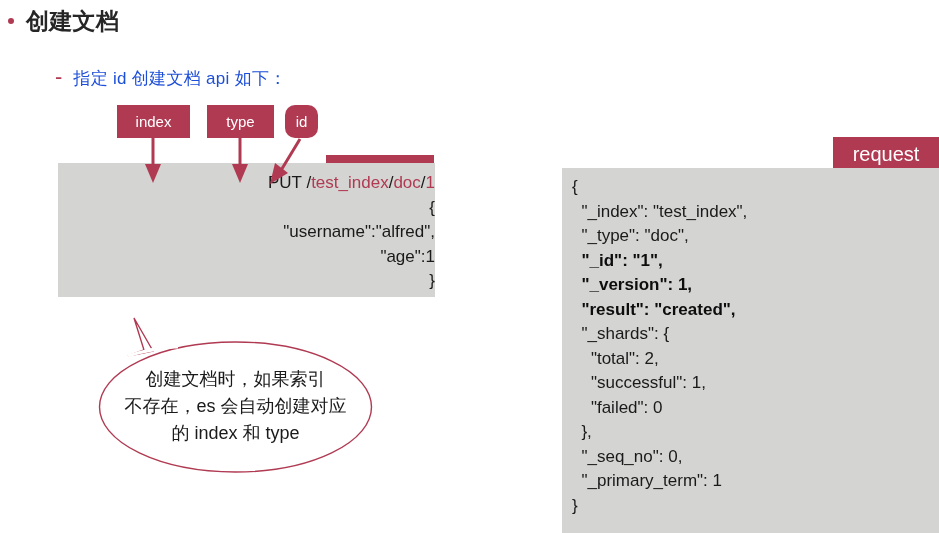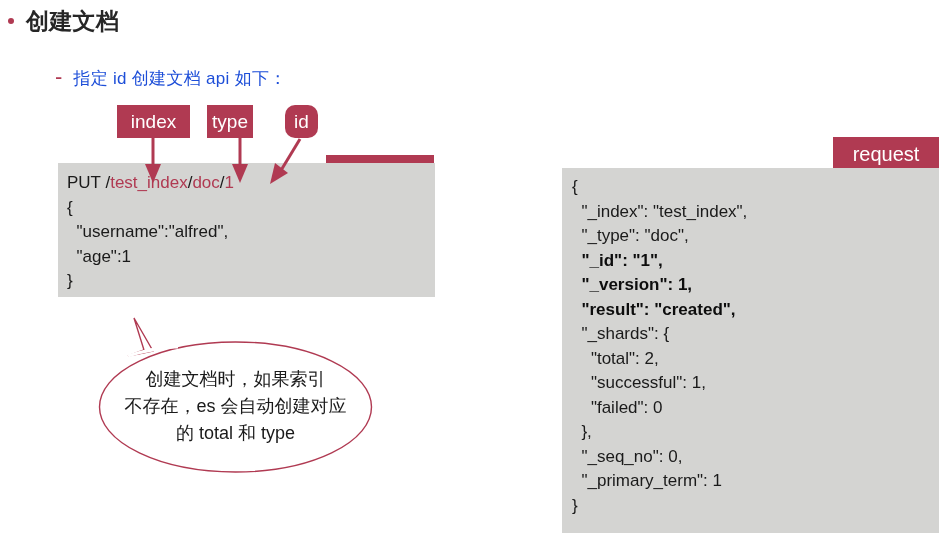--- a/index.html
+++ b/index.html
@@ -61,30 +61,30 @@
     line-height: 30px;
     color: #1d4ed8;
     letter-spacing: 0.3px;
   }
 
   
   .tag {
     position: absolute;
     background: #B03A52;
     color: #ffffff;
-    font-size: 19px;
+    font-size: 15px;
     line-height: 1;
     display: flex;
     align-items: center;
     justify-content: center;
     box-sizing: border-box;
     white-space: nowrap;
   }
   #tag-index { left: 117px; top: 105px; width: 73px; height: 33px; }
-  #tag-type  { left: 207px; top: 105px; width: 46px; height: 33px; }
+  #tag-type  { left: 207px; top: 105px; width: 67px; height: 33px; }
   #tag-id    { left: 285px; top: 105px; width: 33px; height: 33px; border-radius: 10px; }
   #tag-request { left: 326px; top: 155px; width: 108px; height: 34px; font-size: 20px; }
   #tag-response { left: 833px; top: 137px; width: 106px; height: 34px; font-size: 20px; }
 
   
   .overlay {
     position: absolute;
     left: 0;
     top: 0;
     width: 939px;
@@ -101,20 +101,21 @@
     line-height: 24.5px;
     color: #1a1a1a;
     white-space: pre;
   }
   #req-block {
     left: 58px;
     top: 163px;
     width: 377px;
     height: 134px;
     padding: 8px 0 12px 9px;
+    text-align: right;
   }
   #res-block {
     left: 562px;
     top: 168px;
     width: 377px;
     height: 365px;
     padding: 7px 0 0 10px;
   }
   .codeblock .ln { display: block; height: 24.5px; }
   .cr { color: #B03A52; }
@@ -192,14 +193,14 @@
 </svg>
 
 <div id="callout">
   <svg width="275" height="158" viewBox="0 0 275 158">
     <ellipse cx="137.5" cy="91" rx="136" ry="65" fill="#ffffff" stroke="#B03A52" stroke-width="1.4"></ellipse>
     <path d="M 55,35 L 36,2 L 46,34 L 30,40 Z" fill="#ffffff" stroke="#B03A52" stroke-width="1.4" stroke-linejoin="miter"></path>
     <path d="M 30,40 Q 60,30 80,31" fill="#ffffff" stroke="#ffffff" stroke-width="3"></path>
   </svg>
   <div id="callout-text">创建文档时，如果索引
 不存在，es 会自动创建对应
-的 total 和 type</div>
+的 index 和 type</div>
 </div>
 
 </body></html>

